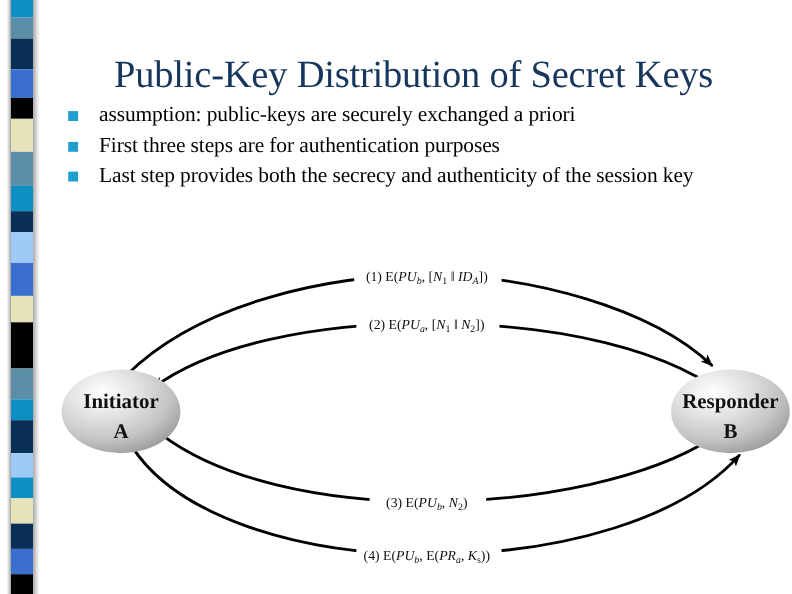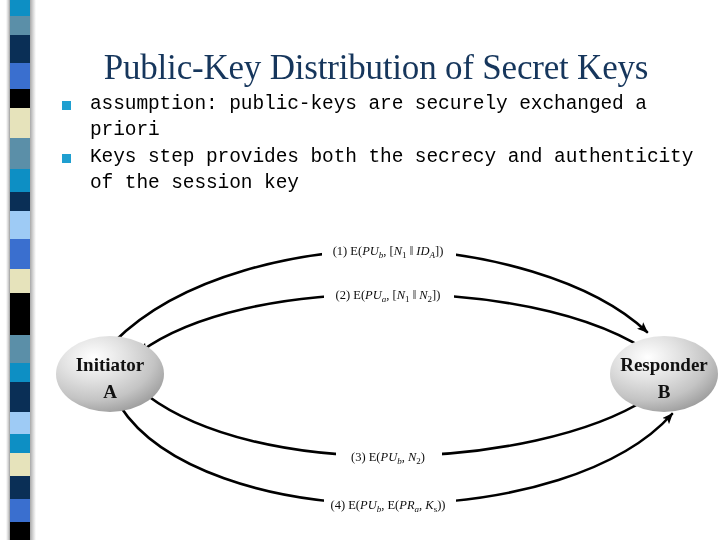--- a/index.html
+++ b/index.html
@@ -84,21 +84,21 @@
   .bullet-marker {
     flex: 0 0 auto;
     width: 9px;
     height: 9px;
     background: #1f9fd0;
     margin-top: 9px;
     margin-right: 19px;
   }
   .bullet-text {
     flex: 1 1 auto;
-    font-family: Liberation Mono, monospace;
+    font-family: Liberation Serif, serif;
     font-size: 19.5px;
     line-height: 25.5px;
     color: #000000;
     letter-spacing: -0.1px;
   }
 
   
   #protocol-diagram {
     position: absolute;
     left: 52px;
@@ -169,21 +169,25 @@
 
   <div id="page-title" style="color: rgb(22, 54, 92);">Public-Key Distribution of Secret Keys</div>
 
   <div id="bullet-list">
     <div class="bullet-row">
       <span class="bullet-marker" style="background: rgb(31, 159, 208);"></span>
       <span class="bullet-text">assumption: public-keys are securely exchanged a priori</span>
     </div>
     <div class="bullet-row">
       <span class="bullet-marker" style="background: rgb(31, 159, 208);"></span>
-      <span class="bullet-text">Keys step provides both the secrecy and authenticity of the session key</span>
+      <span class="bullet-text">First three steps are for authentication purposes</span>
+    </div>
+    <div class="bullet-row">
+      <span class="bullet-marker" style="background: rgb(31, 159, 208);"></span>
+      <span class="bullet-text">Last step provides both the secrecy and authenticity of the session key</span>
     </div>
   </div>
 
   <div id="protocol-diagram">
     <svg width="672" height="300" viewBox="0 0 672 300" xmlns="http://www.w3.org/2000/svg">
       <defs>
         <radialGradient id="ballGrad" cx="35%" cy="28%" r="78%">
           <stop offset="0%" stop-color="#ffffff"></stop>
           <stop offset="38%" stop-color="#e2e2e2"></stop>
           <stop offset="72%" stop-color="#c4c4c4"></stop>

